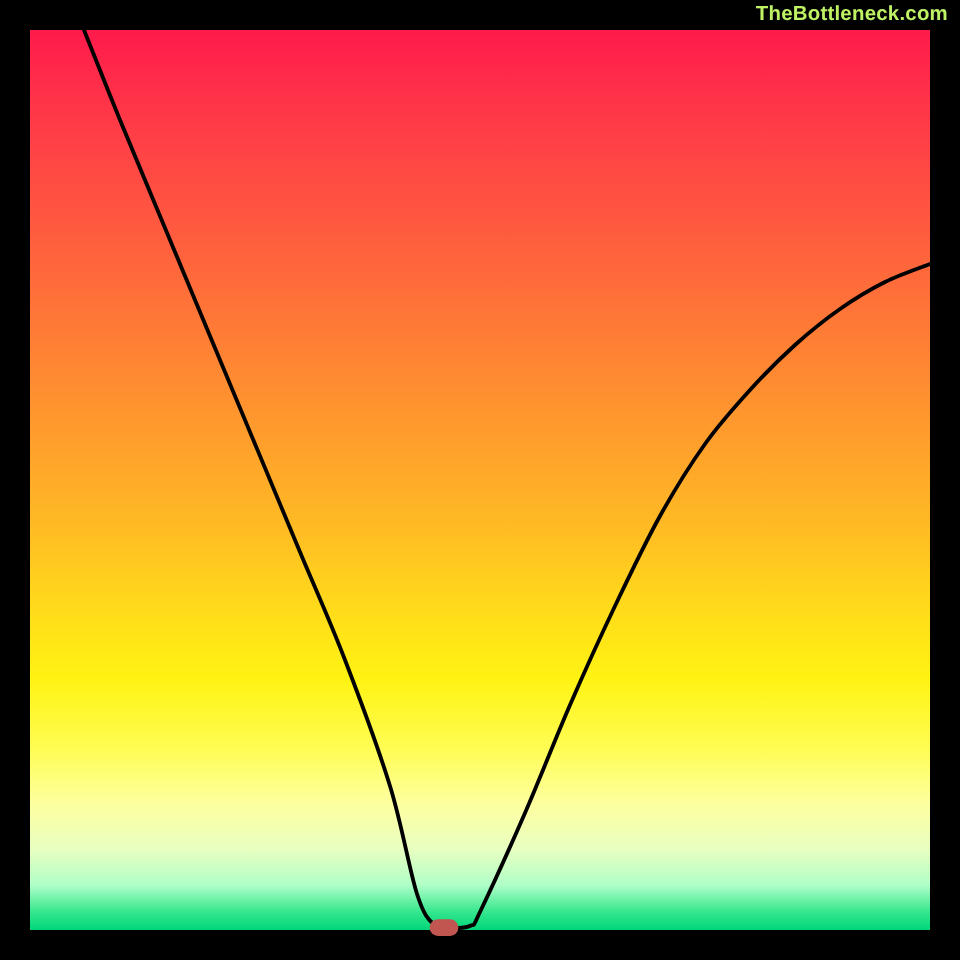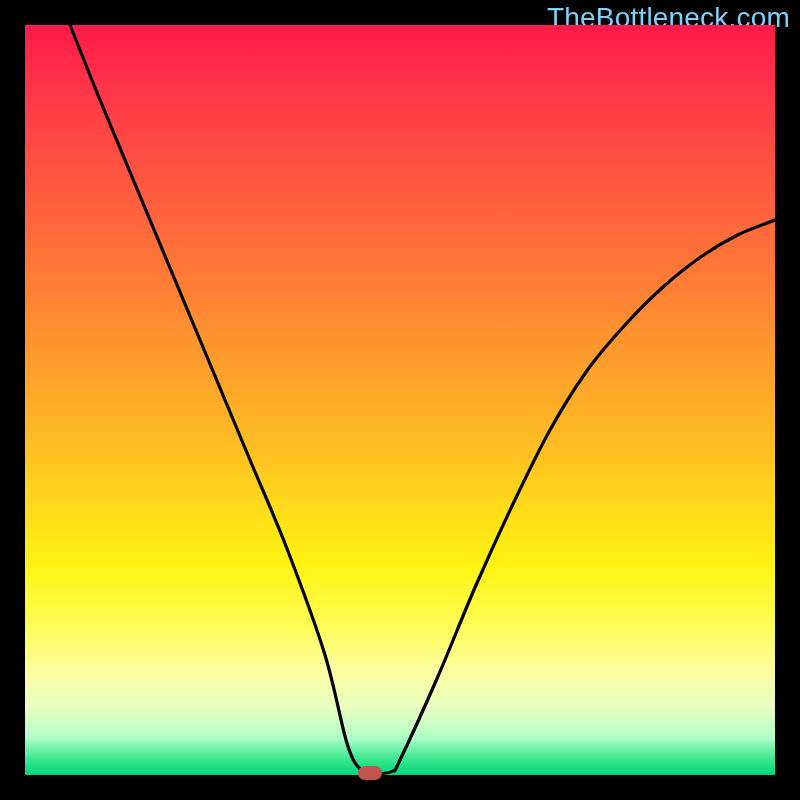--- a/index.html
+++ b/index.html
@@ -38,23 +38,23 @@
       #e8ffc0 91%,
       #b0ffc8 95%,
       #35e68d 98%,
       #00d67a 100%
     );
   }
   .watermark {
     position: absolute;
     top: 2px;
     right: 10px;
-    color: #7dd3fc;
-    font-size: 28px;
-    font-weight: 400;
+    color: #bef264;
+    font-size: 17px;
+    font-weight: 700;
     letter-spacing: 0.2px;
     user-select: none;
   }
   svg.curve {
     position: absolute;
     left: 0;
     top: 0;
     width: 750px;
     height: 750px;
     overflow: visible;

